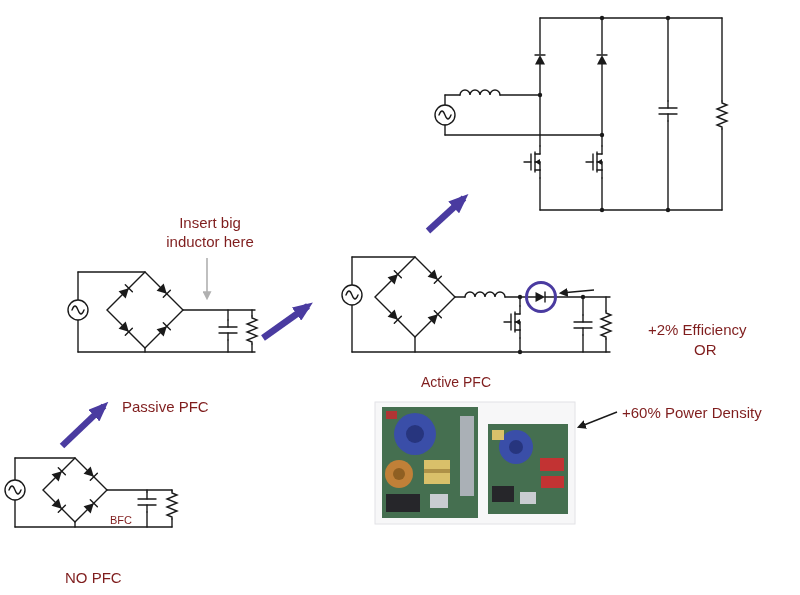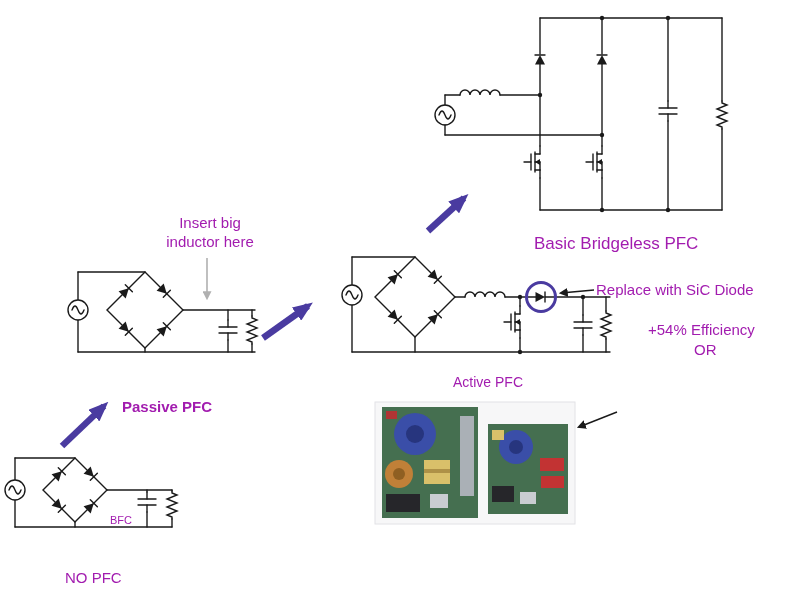--- a/index.html
+++ b/index.html
@@ -1,21 +1,21 @@
 <!DOCTYPE html>
 <html><head>
 <meta charset="utf-8">
 <style>
   html,body{margin:0;padding:0;background:#ffffff;}
   #stage{
     position:relative;width:800px;height:595px;background:#ffffff;overflow:hidden;
     font-family:"Liberation Sans", sans-serif;color:#1b1b1b;
   }
   #ckt-svg{position:absolute;left:0;top:0;}
-  .lbl{position:absolute;white-space:pre-line;line-height:1.25;color:#a21caf;}
+  .lbl{position:absolute;white-space:pre-line;line-height:1.25;color:#7f1d1d;}
   .lbl.center{text-align:center;}
   .sz15{font-size:15px;}
   .sz14{font-size:14px;}
   .sz17{font-size:17px;}
   .sz11{font-size:11px;}
   .caption{word-spacing:8px;}
 </style>
 </head>
 <body>
 
@@ -218,31 +218,30 @@
       <rect x="492" y="486" width="22" height="16" fill="#26262a"></rect>
       <rect x="520" y="492" width="16" height="12" fill="#c9ccd1"></rect>
       <rect x="492" y="430" width="12" height="10" fill="#d9c06a"></rect>
     </g>
   </g>
 </svg>
 
   <div class="lbl sz15 center" style="left:140px;top:214px;width:140px;">Insert big
 inductor here</div>
 
-  <div class="lbl sz15" style="left:122px;top:398px;font-weight:bold;">Passive PFC</div>
+  <div class="lbl sz15" style="left:122px;top:398px;">Passive PFC</div>
 
   <div class="lbl sz15" style="left:57px;top:569px;margin-left:8px;">NO PFC</div>
 
   <div class="lbl sz11" style="left:110px;top:514px;">BFC</div>
 
-  <div class="lbl sz14" style="left:421px;top:374px;margin-left:32px;">Active PFC</div>
-
-  <div class="lbl sz17" style="left:534px;top:233px;">Basic Bridgeless PFC</div>
-
-  <div class="lbl sz15" style="left:596px;top:281px;">Replace with SiC Diode</div>
-
-  <div class="lbl sz15" style="left:648px;top:321px;">+54% Efficiency</div>
+  <div class="lbl sz14" style="left:421px;top:374px;">Active PFC</div>
+
+
+
+  <div class="lbl sz15" style="left:648px;top:321px;">+2% Efficiency</div>
 
   <div class="lbl sz15" style="left:694px;top:341px;">OR</div>
 
+  <div class="lbl sz15" style="left:622px;top:404px;">+60% Power Density</div>
 
 
 </div>
 
 </body></html>

